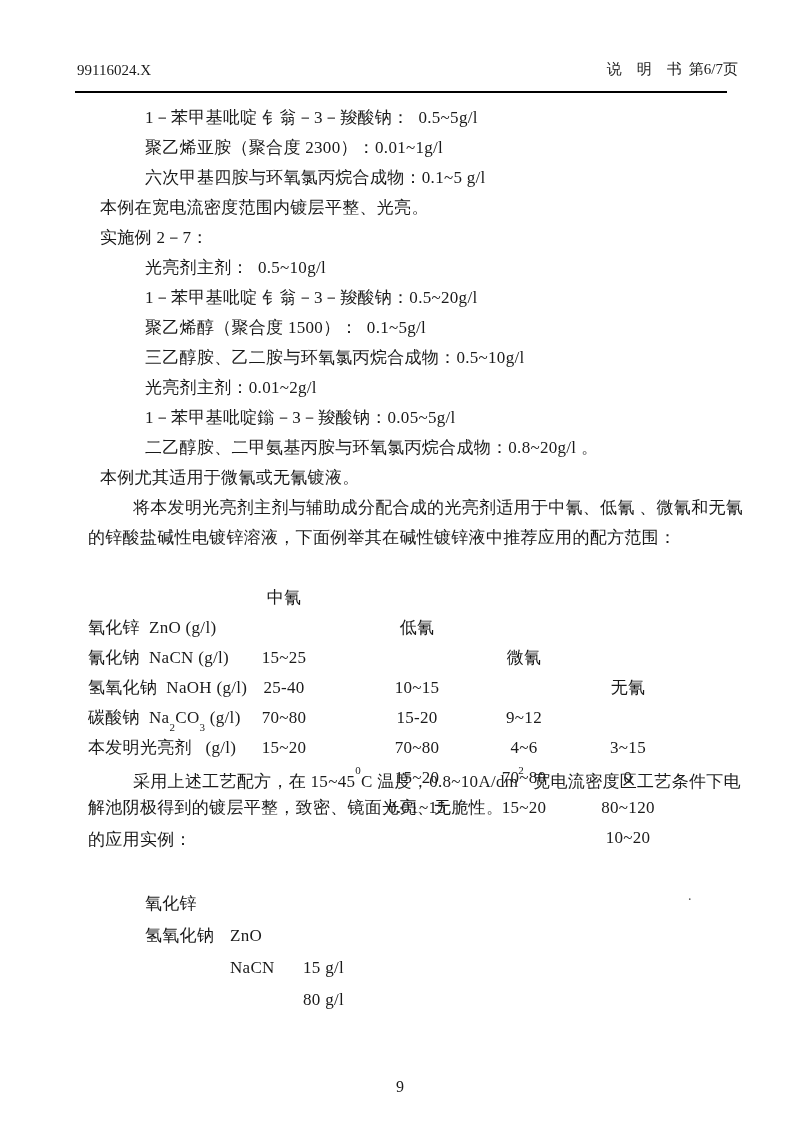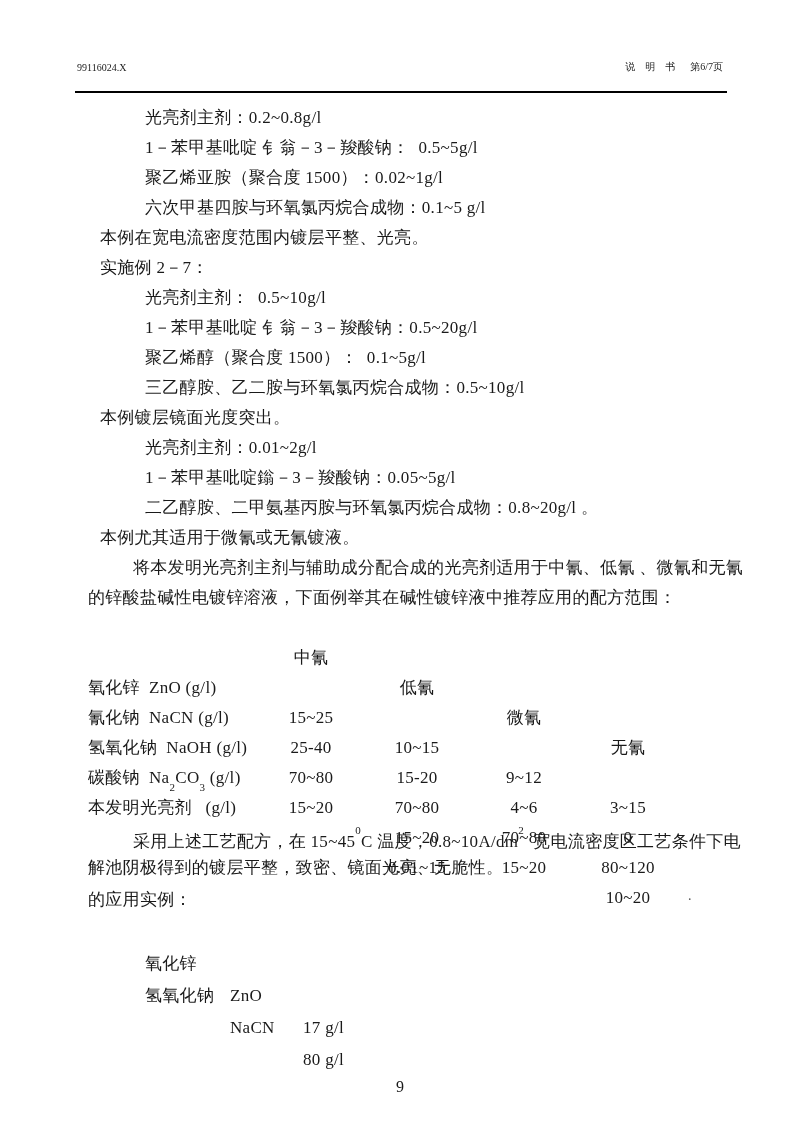--- a/index.html
+++ b/index.html
@@ -6,43 +6,43 @@
   .page{
     position:relative;
     width:800px;height:1139px;
     margin:0 auto;
     background:#ffffff;
     color:#1a1a1a;
     font-family:"Liberation Serif","DejaVu Serif",serif;
     overflow:hidden;
   }
   .doc-header{
-    position:absolute;top:60px;left:77px;right:77px;
-    display:flex;justify-content:space-between;align-items:center;
-    font-size:10px;
+    position:absolute;top:60px;left:77px;right:62px;
+    display:flex;justify-content:space-between;align-items:flex-end;
+    font-size:15px;
   }
-  .doc-header .right{display:flex;gap:15px;white-space:pre;}
+  .doc-header .right{display:flex;gap:7px;white-space:pre;}
   .rule{
     position:absolute;top:91px;left:75px;width:652px;height:2px;
     background:#000;
   }
   .content{
     position:absolute;top:103px;left:88px;width:680px;
     font-size:17px;
     letter-spacing:0.3px;
   }
   .line{height:30px;line-height:30px;white-space:pre;}
   .line2{height:32px;line-height:32px;white-space:pre;}
   .ind-a{padding-left:57px;}  
   .ind-b{padding-left:12px;}  
   .ind-c{padding-left:45px;}  
   .trow{position:relative;height:30px;line-height:30px;white-space:pre;}
   .tlabel{position:absolute;left:0;}
   .tcell{position:absolute;transform:translateX(-50%);}
-  .c1{left:223px;} .c2{left:329px;} .c3{left:436px;} .c4{left:540px;}
+  .c1{left:196px;} .c2{left:329px;} .c3{left:436px;} .c4{left:540px;}
   .spacer{height:27px;}
   .arow{position:relative;height:32px;line-height:32px;white-space:pre;}
   .a1{position:absolute;left:57px;} .a2{position:absolute;left:142px;} .a3{position:absolute;left:215px;}
   sup.sp{font-size:11px;position:relative;top:-6px;}
   sub.sb{font-size:11px;position:relative;top:4px;}
   .footer{
     position:absolute;top:1078px;left:0;width:100%;
     text-align:center;font-size:16px;
   }
   .stray{position:absolute;left:688px;top:888px;font-size:14px;color:#555;}
@@ -57,31 +57,29 @@
     <span class="right">
       <span>说　明　书</span>
       <span>第6/7页</span>
     </span>
   </div>
 
   <div class="rule"></div>
 
   <div class="content">
 
-    <div class="line ind-a">光亮剂主剂：0.2~0.8g/l</div>
     <div class="line ind-a">1－苯甲基吡啶 钅翁－3－羧酸钠：  0.5~5g/l</div>
-    <div class="line ind-a">聚乙烯亚胺（聚合度 1500）：0.02~1g/l</div>
+    <div class="line ind-a">聚乙烯亚胺（聚合度 2300）：0.01~1g/l</div>
     <div class="line ind-a">六次甲基四胺与环氧氯丙烷合成物：0.1~5 g/l</div>
     <div class="line ind-b">本例在宽电流密度范围内镀层平整、光亮。</div>
     <div class="line ind-b">实施例 2－7：</div>
     <div class="line ind-a">光亮剂主剂：  0.5~10g/l</div>
     <div class="line ind-a">1－苯甲基吡啶 钅翁－3－羧酸钠：0.5~20g/l</div>
     <div class="line ind-a">聚乙烯醇（聚合度 1500）：  0.1~5g/l</div>
     <div class="line ind-a">三乙醇胺、乙二胺与环氧氯丙烷合成物：0.5~10g/l</div>
-    <div class="line ind-b">本例镀层镜面光度突出。</div>
     <div class="line ind-a">光亮剂主剂：0.01~2g/l</div>
     <div class="line ind-a">1－苯甲基吡啶鎓－3－羧酸钠：0.05~5g/l</div>
     <div class="line ind-a">二乙醇胺、二甲氨基丙胺与环氧氯丙烷合成物：0.8~20g/l 。</div>
     <div class="line ind-b">本例尤其适用于微氰或无氰镀液。</div>
     <div class="line ind-c">将本发明光亮剂主剂与辅助成分配合成的光亮剂适用于中氰、低氰 、微氰和无氰</div>
     <div class="line">的锌酸盐碱性电镀锌溶液，下面例举其在碱性镀锌液中推荐应用的配方范围：</div>
 
     <div class="trow">
       <span class="tcell c1">中氰</span>
       <span class="tcell c2">低氰</span>
@@ -132,21 +130,21 @@
     <div class="spacer"></div>
 
     <div class="line2 ind-c"><span>采用上述工艺配方，在 15~45</span><sup class="sp">0</sup><span>C 温度，0.8~10A/dm</span><sup class="sp">2</sup><span>  宽电流密度区工艺条件下电</span></div>
     <div class="line2">解池阴极得到的镀层平整，致密、镜面光亮、无脆性。</div>
 
     <div class="line2">的应用实例：</div>
 
     <div class="arow">
       <span class="a1">氧化锌</span>
       <span class="a2">ZnO</span>
-      <span class="a3">17 g/l</span>
+      <span class="a3">15 g/l</span>
     </div>
     <div class="arow">
       <span class="a1">氢氧化钠</span>
       <span class="a2">NaCN</span>
       <span class="a3">80 g/l</span>
     </div>
 
   </div>
 
   <span class="stray">.</span>

